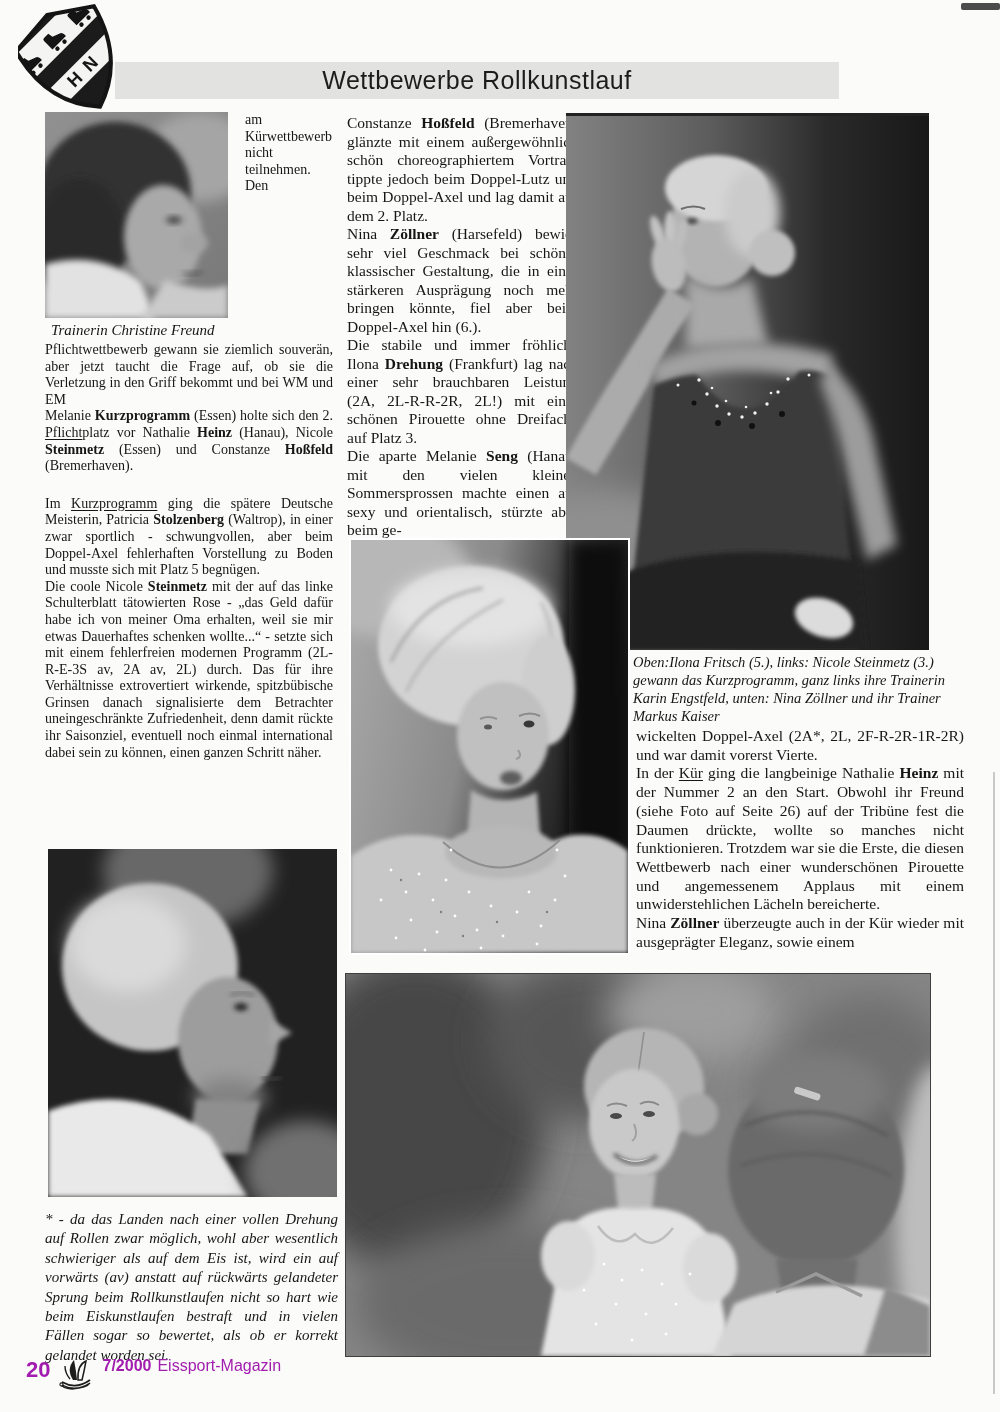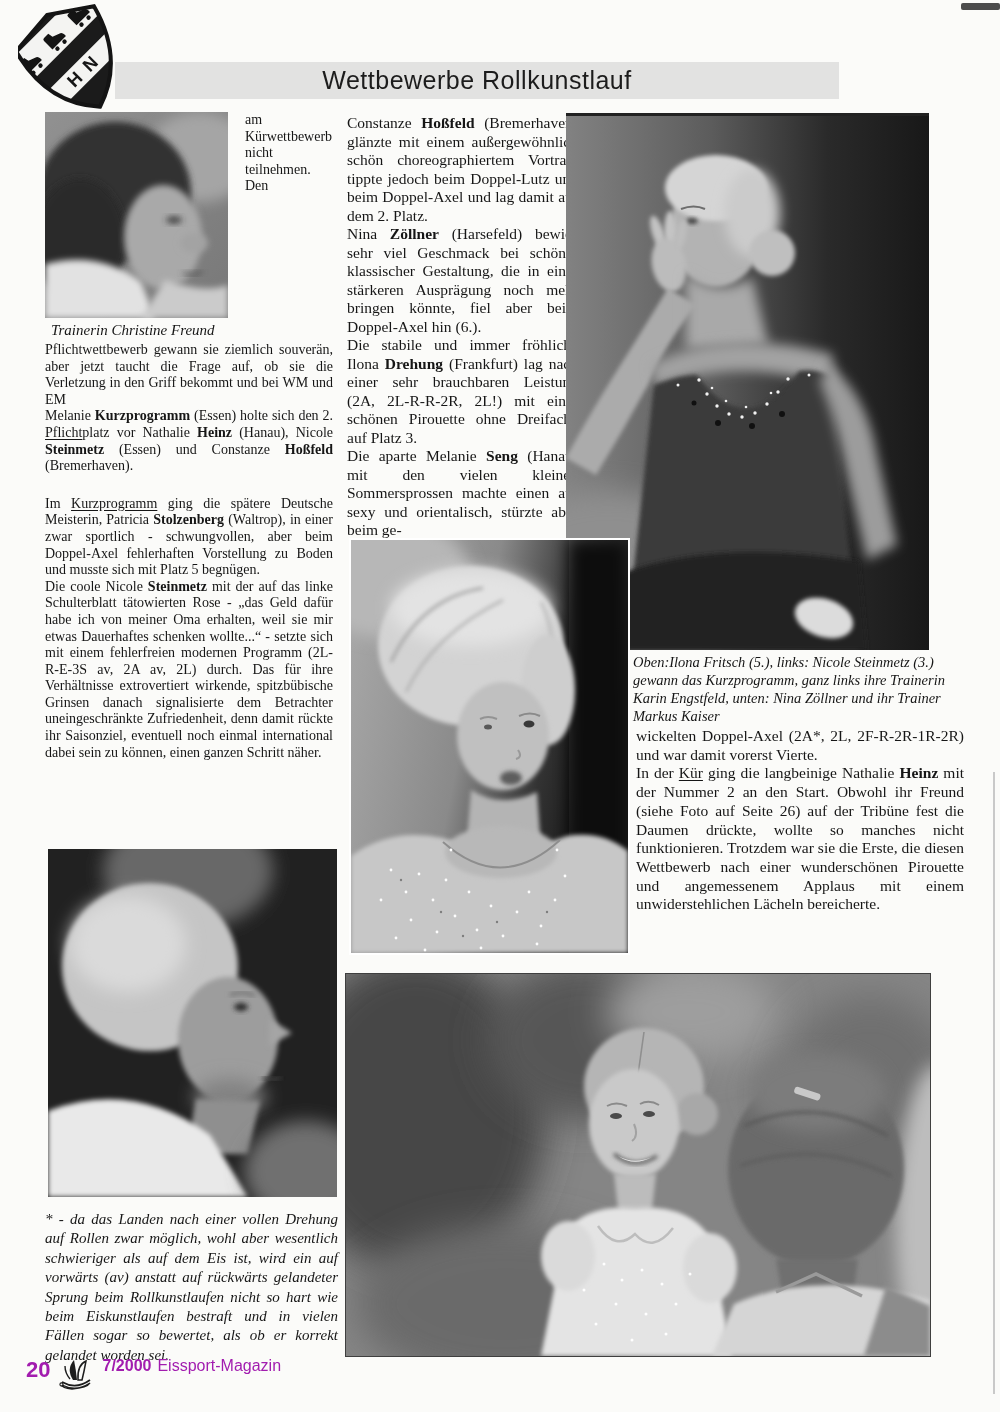--- a/index.html
+++ b/index.html
@@ -281,20 +281,21 @@
     <circle cx="196" cy="372" r="1.2"></circle>
       <circle cx="112" cy="396" r="1.2"></circle>
   </g>
 </svg>
 
 <div class="caption-right">Oben:Ilona Fritsch (5.), links: Nicole Steinmetz (3.) gewann das Kurzprogramm, ganz links ihre Trainerin Karin Engstfeld, unten: Nina Zöllner und ihr Trainer Markus Kaiser</div>
 
 <div class="col-right">
   <p>wickelten Doppel-Axel (2A*, 2L, 2F-R-2R-1R-2R) und war damit vorerst Vierte.</p>
   <p>In der <u>Kür</u> ging die langbeinige Nathalie <b>Heinz</b> mit der Nummer 2 an den Start. Obwohl ihr Freund (siehe Foto auf Seite 26) auf der Tribüne fest die Daumen drückte, wollte so manches nicht funktionieren. Trotzdem war sie die Erste, die diesen Wettbewerb nach einer wunderschönen Pirouette und angemessenem Applaus mit einem unwiderstehlichen Lächeln bereicherte.</p>
+  <p>Nina <b>Zöllner</b> überzeugte auch in der Kür wieder mit ausgeprägter Eleganz, sowie einem</p>
 </div>
 
 <svg class="photo-bottom" width="584" height="382" viewBox="0 0 584 382">
   <defs>
     <filter id="bb1" x="-40%" y="-40%" width="180%" height="180%">
         <feGaussianBlur stdDeviation="2"></feGaussianBlur>
       </filter>
     <filter id="bb2" x="-60%" y="-60%" width="220%" height="220%">
         <feGaussianBlur stdDeviation="9"></feGaussianBlur>
       </filter>

